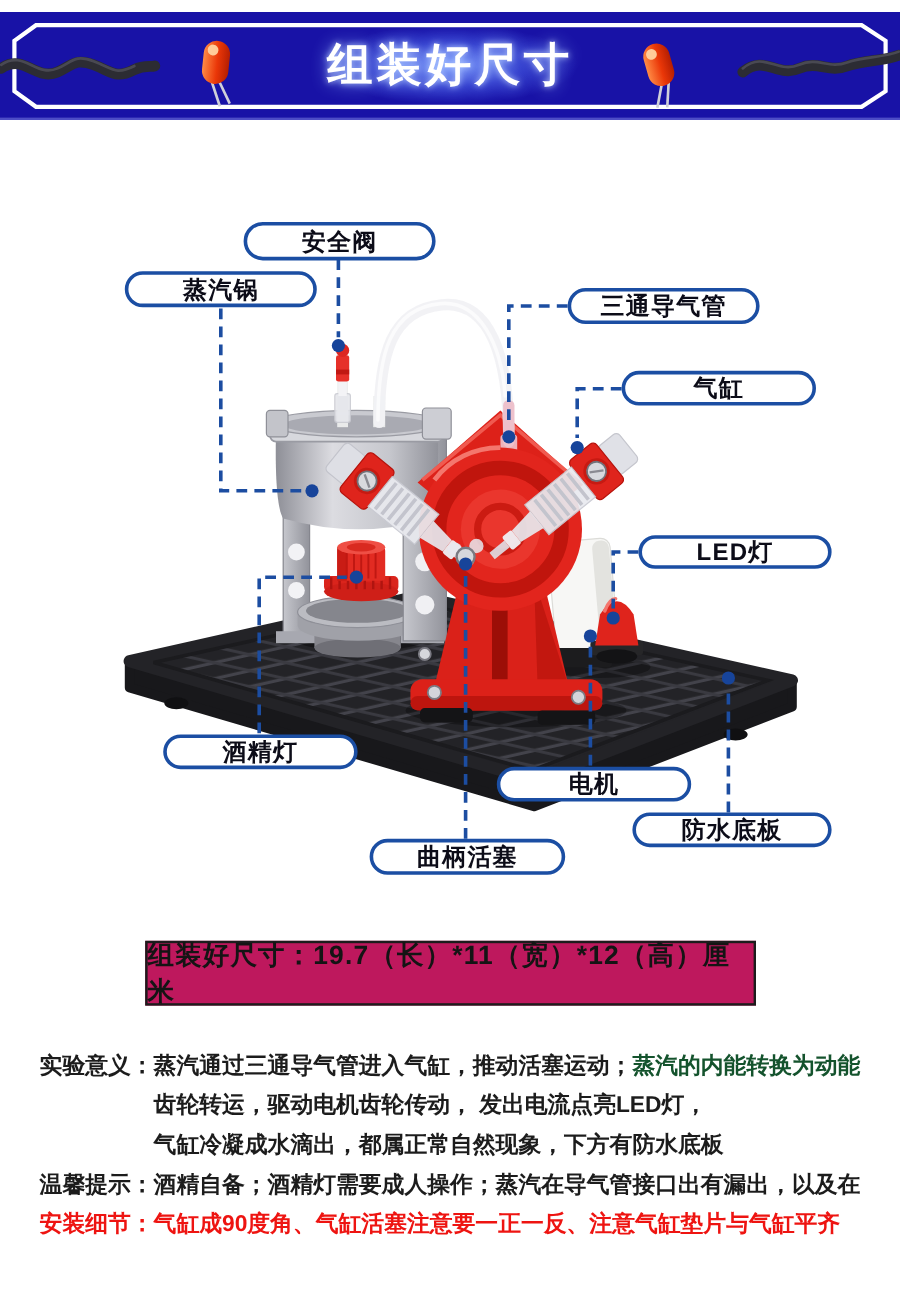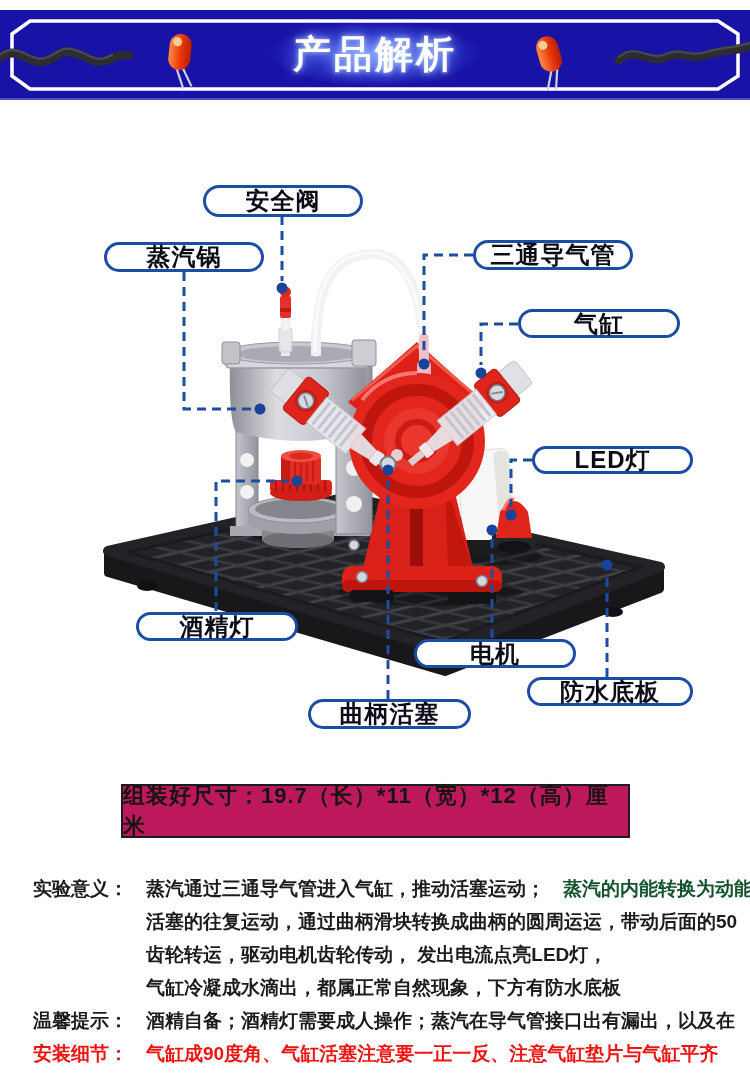--- a/index.html
+++ b/index.html
@@ -13,31 +13,31 @@
   .banner-glow{position:absolute;left:268px;top:11px;width:214px;height:66px;border-radius:50%;
        background:radial-gradient(closest-side,rgba(125,155,255,.95),rgba(70,95,240,.5) 55%,rgba(24,18,166,0));}
   .banner-title{position:absolute;left:250px;top:11px;width:250px;height:66px;display:flex;
        align-items:center;justify-content:center;color:#fff;font-size:38px;font-weight:bold;
        letter-spacing:3px;text-shadow:0 0 14px rgba(140,175,255,.95),0 0 5px rgba(210,225,255,.85);}
 
   
   .art, .connectors{position:absolute;left:0;top:0;}
   .pill{position:absolute;box-sizing:border-box;background:#fff;border:3px solid #1b4ea3;
         border-radius:18px;display:flex;align-items:center;justify-content:center;
-        color:#0c0c18;font-weight:bold;font-size:24px;letter-spacing:1px;z-index:5;}
+        color:#0c0c18;font-weight:bold;font-size:20px;letter-spacing:1px;z-index:5;}
 
   
   .dim-box{position:absolute;left:121px;top:784px;width:509px;height:54px;box-sizing:border-box;
         border:2px solid #1c1c1c;background:#be185d;display:flex;align-items:center;justify-content:center;
         font-size:22px;font-weight:bold;color:#141414;letter-spacing:1px;}
 
   
   .desc{position:absolute;left:33px;top:872px;width:700px;font-size:19px;font-weight:bold;
         color:#1c1c1c;}
-  .desc-row{display:flex;line-height:33px;white-space:nowrap;gap:18px;}
+  .desc-row{display:flex;line-height:33px;white-space:nowrap;}
   .desc-label{width:95px;flex:0 0 95px;}
   .t-orange{color:#14532d;}
   .t-red{color:#ee1411;}
 </style>
 </head>
 <body>
 
 <div class="page">
 
   <header class="banner">
@@ -70,21 +70,21 @@
         <circle cx="-3.5" cy="-10" r="4.5" fill="#ffd2a0" opacity="0.95"></circle>
       </g>
 
       <g transform="translate(549,44) rotate(-16)">
         <line x1="-2" y1="16" x2="-11" y2="34" stroke="#cfd0da" stroke-width="2.2"></line>
         <line x1="4" y1="16" x2="-3" y2="36" stroke="#cfd0da" stroke-width="2.2"></line>
         <rect x="-11" y="-18" width="22" height="36" rx="11" fill="url(#ledG)"></rect>
         <circle cx="-3.5" cy="-10" r="4.5" fill="#ffd2a0" opacity="0.95"></circle>
       </g>
     </svg>
-    <div class="banner-title">产品解析</div>
+    <div class="banner-title">组装好尺寸</div>
   </header>
 
   <svg class="art" width="750" height="770" viewBox="0 0 750 770">
     <defs>
       <linearGradient id="cupG" x1="0" y1="0" x2="1" y2="0">
         <stop offset="0" stop-color="#8e8f97"></stop>
           <stop offset="0.35" stop-color="#dcdce1"></stop>
         <stop offset="0.7" stop-color="#c6c7cd"></stop>
           <stop offset="1" stop-color="#91929a"></stop>
       </linearGradient>
@@ -266,40 +266,39 @@
         <circle cx="481" cy="373" r="5.5"></circle>
       <circle cx="511" cy="515" r="5.5"></circle>
         <circle cx="297" cy="481" r="5.5"></circle>
       <circle cx="492" cy="530" r="5.5"></circle>
         <circle cx="388" cy="470" r="5.5"></circle>
       <circle cx="607" cy="565" r="5.5"></circle>
     </g>
   </svg>
 
   <div class="pill" style="left:203px;top:185px;width:160px;height:32px;">安全阀</div>
-  <div class="pill" style="left:104px;top:226px;width:160px;height:30px;margin-top:16px;">蒸汽锅</div>
+  <div class="pill" style="left:104px;top:226px;width:160px;height:30px;">蒸汽锅</div>
   <div class="pill" style="left:473px;top:240px;width:160px;height:30px;">三通导气管</div>
   <div class="pill" style="left:518px;top:309px;width:162px;height:29px;font-family:Liberation Mono, monospace;">气缸</div>
   <div class="pill" style="left:532px;top:446px;width:161px;height:28px;">LED灯</div>
   <div class="pill" style="left:136px;top:612px;width:162px;height:29px;">酒精灯</div>
   <div class="pill" style="left:414px;top:639px;width:162px;height:29px;">电机</div>
   <div class="pill" style="left:308px;top:699px;width:163px;height:30px;">曲柄活塞</div>
   <div class="pill" style="left:527px;top:677px;width:166px;height:29px;">防水底板</div>
 
   <div class="dim-box">组装好尺寸：19.7（长）*11（宽）*12（高）厘米</div>
 
   <section class="desc">
     <div class="desc-row">
       <span class="desc-label">实验意义：</span>
       <span>蒸汽通过三通导气管进入气缸，推动活塞运动；</span>
       <span class="t-orange">蒸汽的内能转换为动能</span>
     </div>
     <div class="desc-row">
       <span class="desc-label"></span>
-      <span>活塞的往复运动，通过曲柄滑块转换成曲柄的圆周运运，带动后面的50</span>
     </div>
     <div class="desc-row">
       <span class="desc-label"></span>
       <span>齿轮转运，驱动电机齿轮传动， 发出电流点亮LED灯，</span>
     </div>
     <div class="desc-row">
       <span class="desc-label"></span>
       <span>气缸冷凝成水滴出，都属正常自然现象，下方有防水底板</span>
     </div>
     <div class="desc-row">

